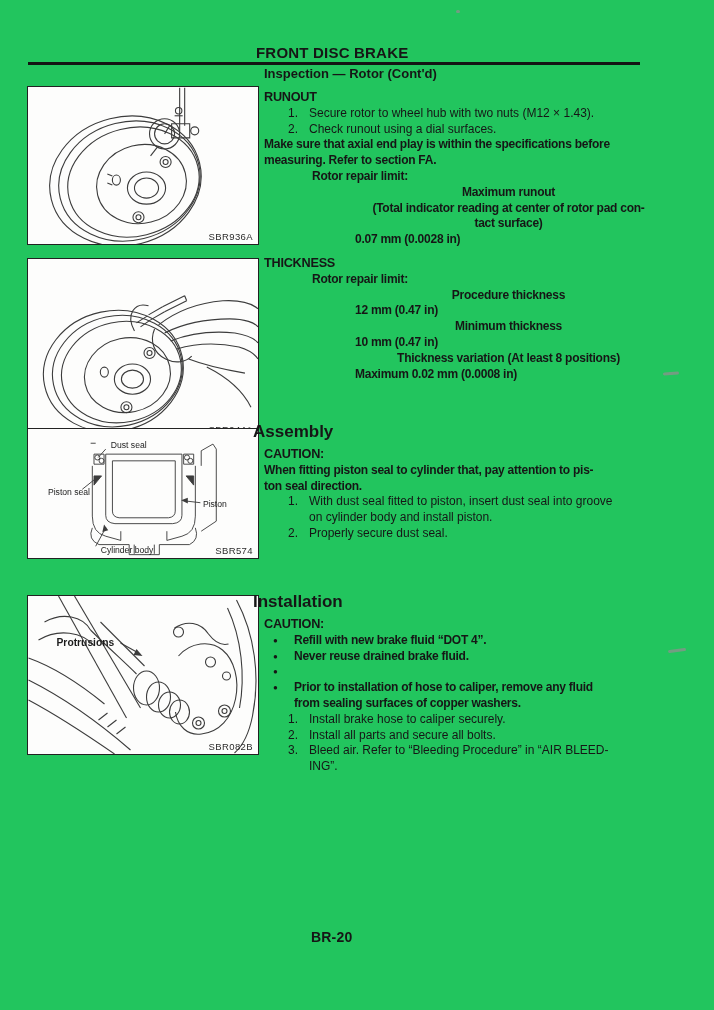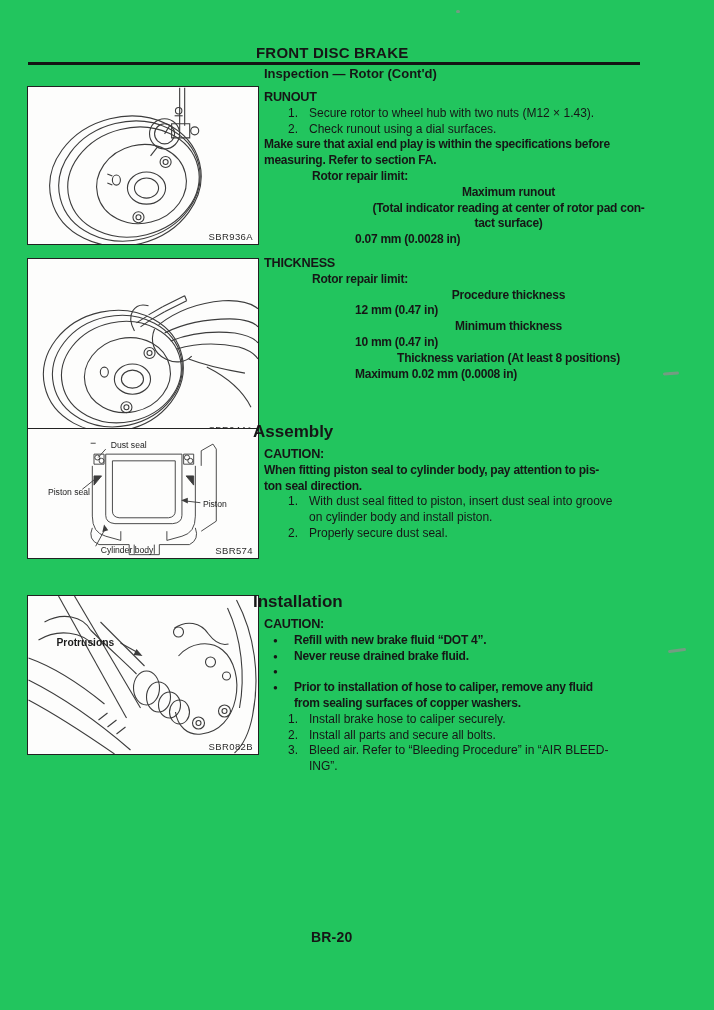--- a/index.html
+++ b/index.html
@@ -218,21 +218,21 @@
     <div class="line b i3">12 mm (0.47 in)</div>
     <div class="line b i2">Minimum thickness</div>
     <div class="line b i3">10 mm (0.47 in)</div>
     <div class="line b i2">Thickness variation (At least 8 positions)</div>
     <div class="line b i3">Maximum 0.02 mm (0.0008 in)</div>
   </div>
 
   <div class="big-title" style="top:422px;">Assembly</div>
   <div class="col" style="top:447px;">
     <div class="line b h">CAUTION:</div>
-    <div class="line b">When fitting piston seal to cylinder body, pay attention to pis-</div>
+    <div class="line b">When fitting piston seal to cylinder that, pay attention to pis-</div>
     <div class="line b">ton seal direction.</div>
     <div class="line step">
       <span class="num">1.</span>
       <span>With dust seal fitted to piston, insert dust seal into groove</span>
     </div>
     <div class="line cont">on cylinder body and install piston.</div>
     <div class="line step">
       <span class="num">2.</span>
       <span>Properly secure dust seal.</span>
     </div>

